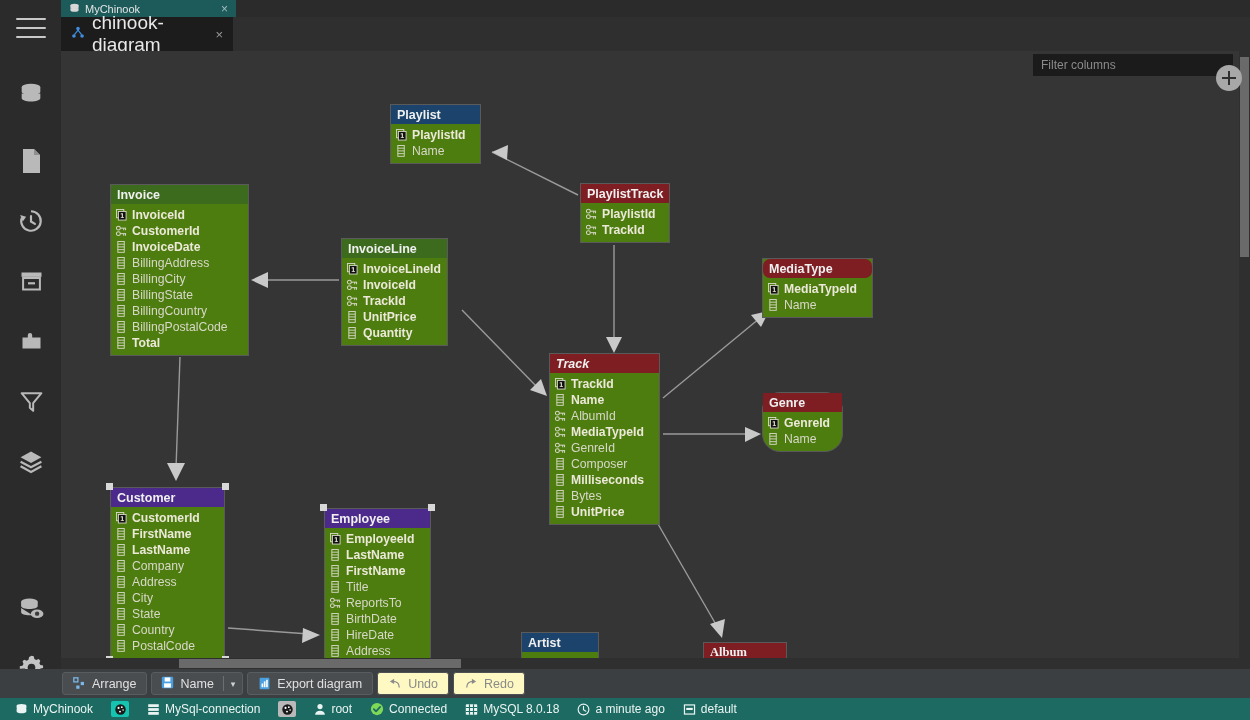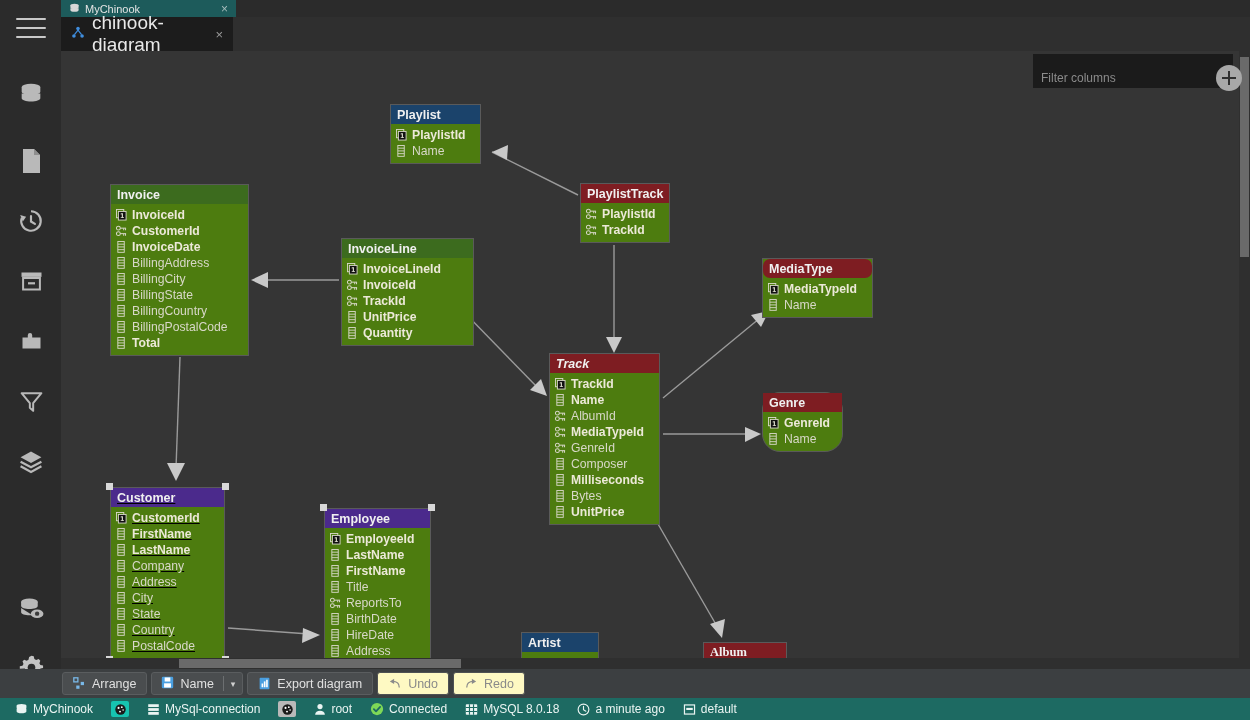--- a/index.html
+++ b/index.html
@@ -73,21 +73,21 @@
   .plus-btn:before, .plus-btn:after {
     content:""; position:absolute; background:#2f2f2f;
   }
   .plus-btn:before { width:14px; height:2.5px; }
   .plus-btn:after  { width:2.5px; height:14px; }
 
   
   .filter-box {
     position:absolute; left:972px; top:3px; width:200px; height:22px;
     background:#1b1b1b; border:1px solid #1b1b1b;
-    display:flex; align-items:flex-start; padding:16px 7px; z-index:25;
+    display:flex; align-items:center; padding:0 7px; z-index:25;
   }
   .filter-box input {
     background:transparent; border:0; outline:none; width:100%;
     color:#d6d6d6; font-size:12px; font-family:"Liberation Sans", sans-serif;
   }
   .filter-box input::placeholder { color:#8b8b8b; }
 
   
   .vscroll {
     position:absolute; right:0; top:0; width:11px; height:100%;
@@ -462,21 +462,21 @@
                 <span class="ic">
                   <svg width="11" height="12" viewBox="0 0 12 13">
                     <rect x="2" y="0.5" width="7" height="11.8" fill="none" stroke="#d8d8c8" stroke-width="1"></rect>
                     <path d="M2 3.4 H9 M2 6.4 H9 M2 9.4 H9" stroke="#d8d8c8" stroke-width="1"></path>
                   </svg>
                 </span>
                 <span>Total</span>
               </div>
             </div>
           </div>
-          <div class="ertable" style="left: 280px; top: 187px; width: 133px;">
+          <div class="ertable" style="left: 280px; top: 187px; width: 107px;">
             <div class="hdr" style="background: rgb(60, 107, 30);">
               <span>InvoiceLine</span>
             </div>
             <div class="cols">
               <div class="ercol b">
                 <span class="ic">
                   <svg width="11" height="12" viewBox="0 0 12 13">
                     <rect x="0.5" y="0.5" width="8" height="9" fill="none" stroke="#d8d8c8" stroke-width="1"></rect>
                     <rect x="2.6" y="2.6" width="8.4" height="9.4" fill="#111" stroke="#d8d8c8" stroke-width="1"></rect>
                     <text x="6.8" y="9.6" font-size="7" fill="#d8d8c8" text-anchor="middle" font-family="DejaVu Sans">1</text>
@@ -676,21 +676,21 @@
                 <span class="ic">
                   <svg width="11" height="12" viewBox="0 0 12 13">
                     <rect x="2" y="0.5" width="7" height="11.8" fill="none" stroke="#d8d8c8" stroke-width="1"></rect>
                     <path d="M2 3.4 H9 M2 6.4 H9 M2 9.4 H9" stroke="#d8d8c8" stroke-width="1"></path>
                   </svg>
                 </span>
                 <span>Name</span>
               </div>
             </div>
           </div>
-          <div class="ertable" style="left: 49px; top: 436px; width: 115px; text-decoration: underline;">
+          <div class="ertable" style="left: 49px; top: 436px; width: 115px;">
             <div class="hdr" style="background: rgb(75, 42, 140);">
               <span>Customer</span>
             </div>
             <div class="cols">
               <div class="ercol b">
                 <span class="ic">
                   <svg width="11" height="12" viewBox="0 0 12 13">
                     <rect x="0.5" y="0.5" width="8" height="9" fill="none" stroke="#d8d8c8" stroke-width="1"></rect>
                     <rect x="2.6" y="2.6" width="8.4" height="9.4" fill="#111" stroke="#d8d8c8" stroke-width="1"></rect>
                     <text x="6.8" y="9.6" font-size="7" fill="#d8d8c8" text-anchor="middle" font-family="DejaVu Sans">1</text>

